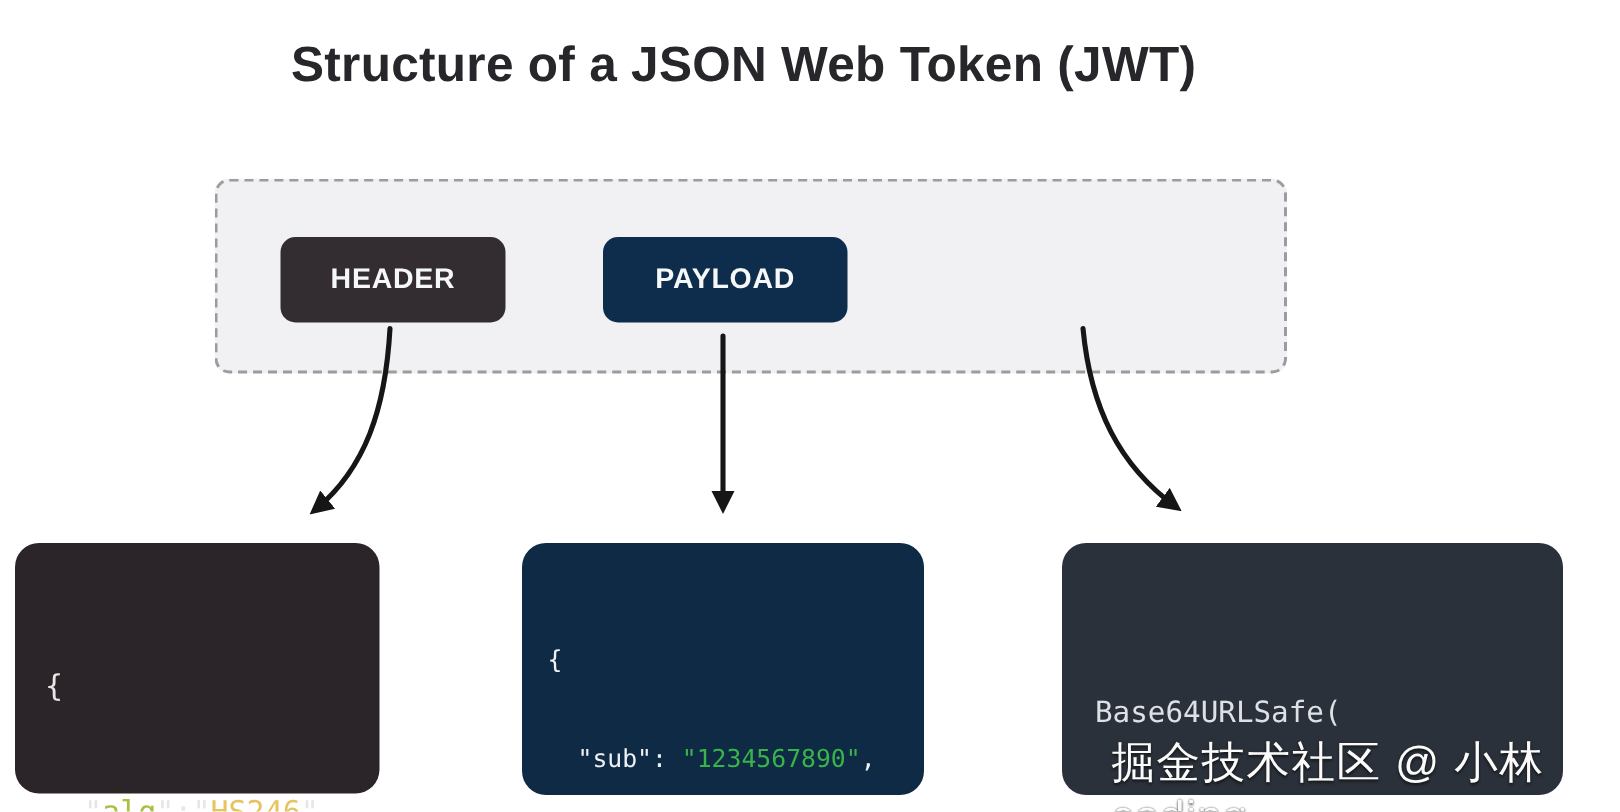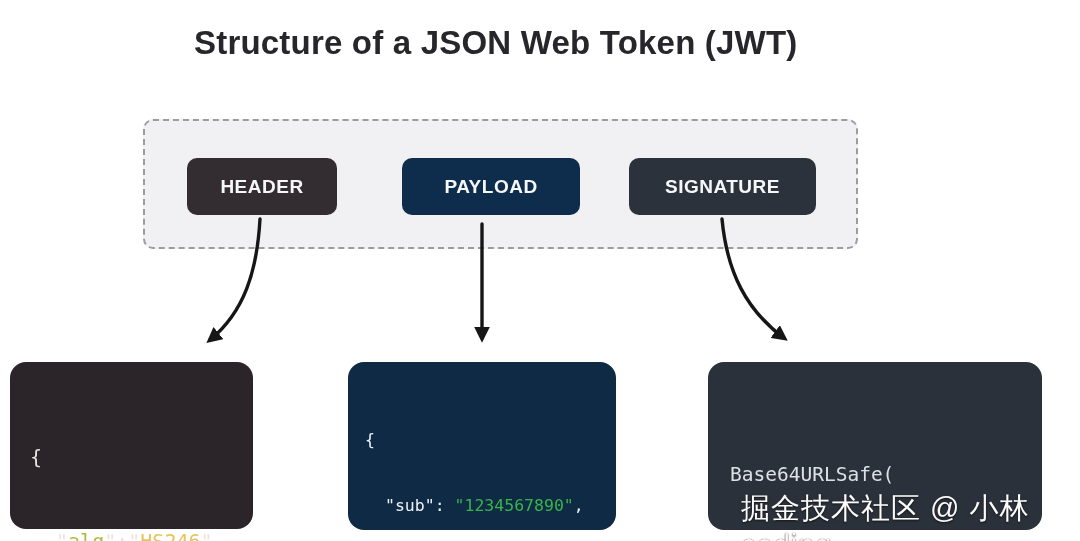--- a/index.html
+++ b/index.html
@@ -16,21 +16,21 @@
     position:absolute;left:143px;top:119px;width:711px;height:126px;
     border:2px dashed #9b9ba0;border-radius:10px;background:#f1f1f3;
     box-sizing:content-box;
   }
   .node{
     position:absolute;top:37px;height:57px;border-radius:10px;
     display:flex;align-items:center;justify-content:center;
     color:#f6f7f8;font-weight:bold;font-size:19px;letter-spacing:.5px;
   }
   .node-header{left:42px;width:150px;background:#332d31;}
-  .node-payload{left:257px;width:178px;background:#0e2c4c;}
+  .node-payload{left:257px;width:163px;background:#0e2c4c;}
   .node-signature{left:484px;width:187px;background:#2b323c;}
   .arrows{position:absolute;left:0;top:0;width:1080px;height:541px;pointer-events:none;}
   .code{
     position:absolute;border-radius:16px;box-sizing:border-box;
     font-family:"DejaVu Sans Mono","Liberation Mono",monospace;
     white-space:pre;
   }
   .code-line{white-space:pre;}
   .block-header{
     left:10px;top:362px;width:243px;height:167px;background:#2b2428;
@@ -60,23 +60,20 @@
 
 <h1 class="title">Structure of a JSON Web Token (JWT)</h1>
 
 <div class="dashed-box">
   <div class="node node-header">
     <span>HEADER</span>
   </div>
   <div class="node node-payload">
     <span>PAYLOAD</span>
   </div>
-  <div class="node node-signature">
-    <span>SIGNATURE</span>
-  </div>
 </div>
 
 <svg class="arrows" viewBox="0 0 1080 541" xmlns="http://www.w3.org/2000/svg">
   <defs>
     <marker id="ah" viewBox="0 0 10 10" refX="7" refY="5" markerWidth="4.6" markerHeight="4.6" orient="auto">
       <path d="M0 0 L10 5 L0 10 z" fill="#161616"></path>
     </marker>
   </defs>
   <path d="M260 219 C257 272 244 312 210 340" fill="none" stroke="#161616" stroke-width="3.4" stroke-linecap="round" marker-end="url(#ah)"></path>
   <path d="M482 224 L482 338" fill="none" stroke="#161616" stroke-width="3.4" stroke-linecap="round" marker-end="url(#ah)"></path>

